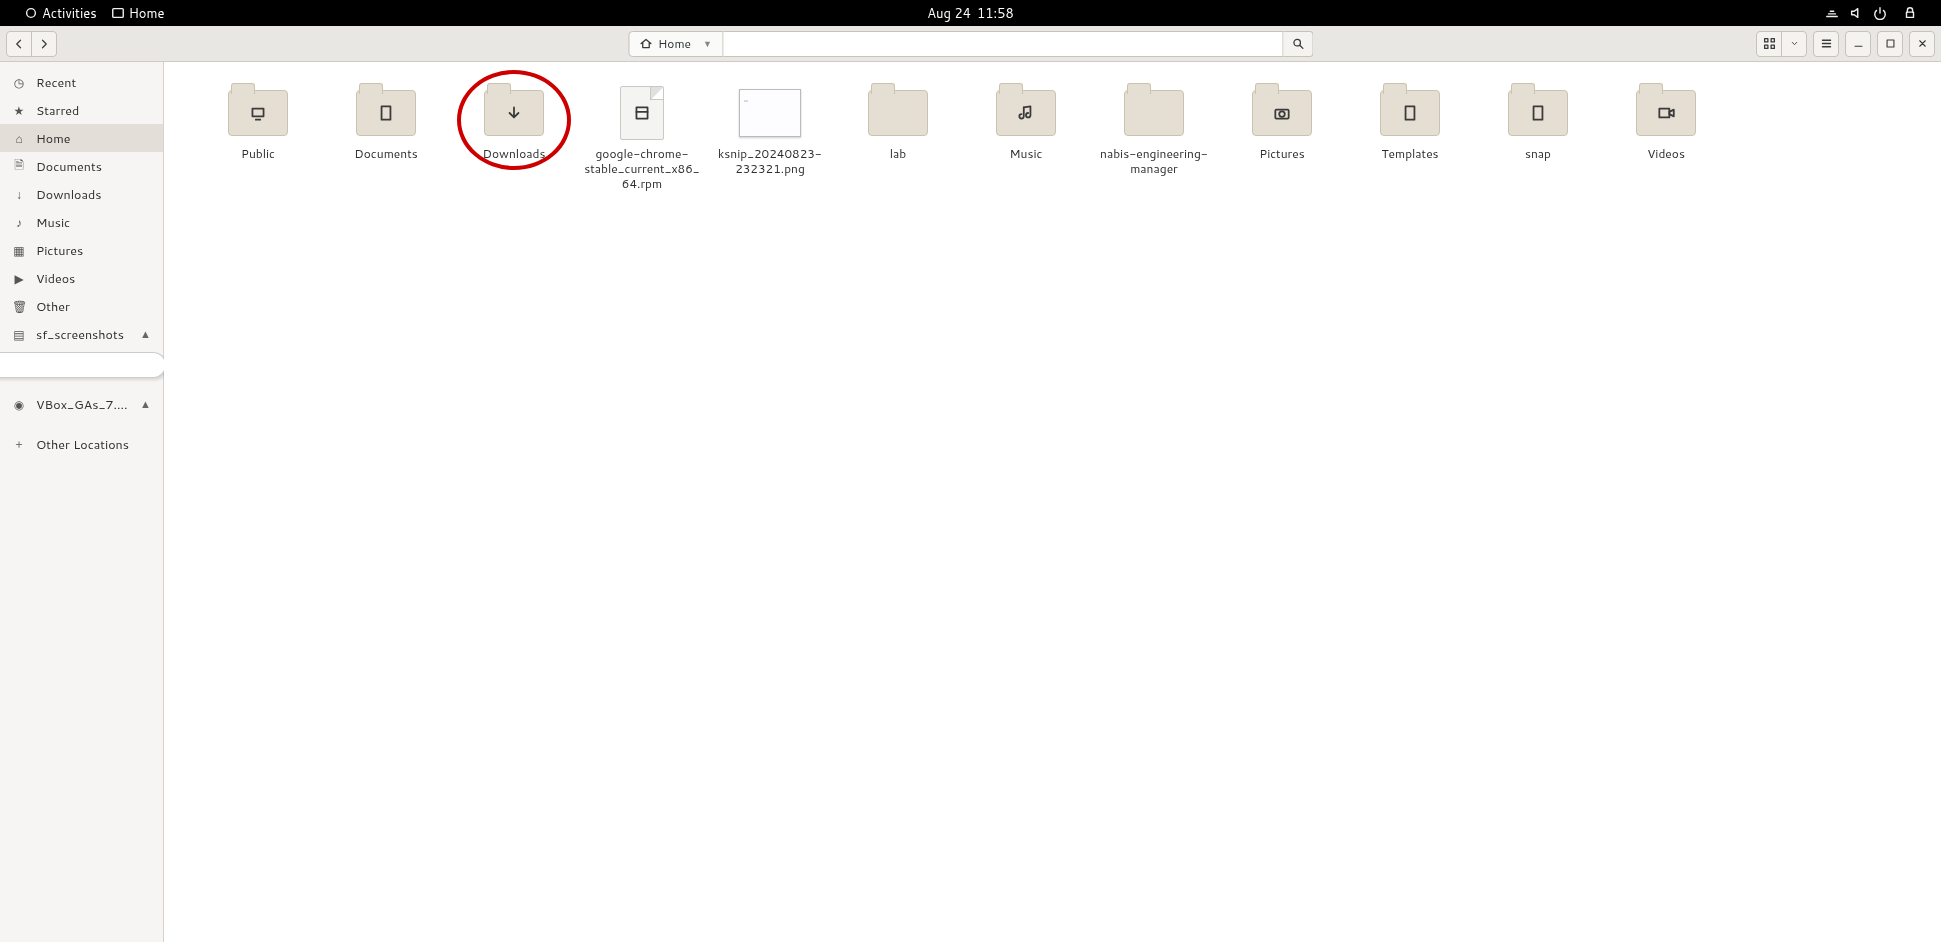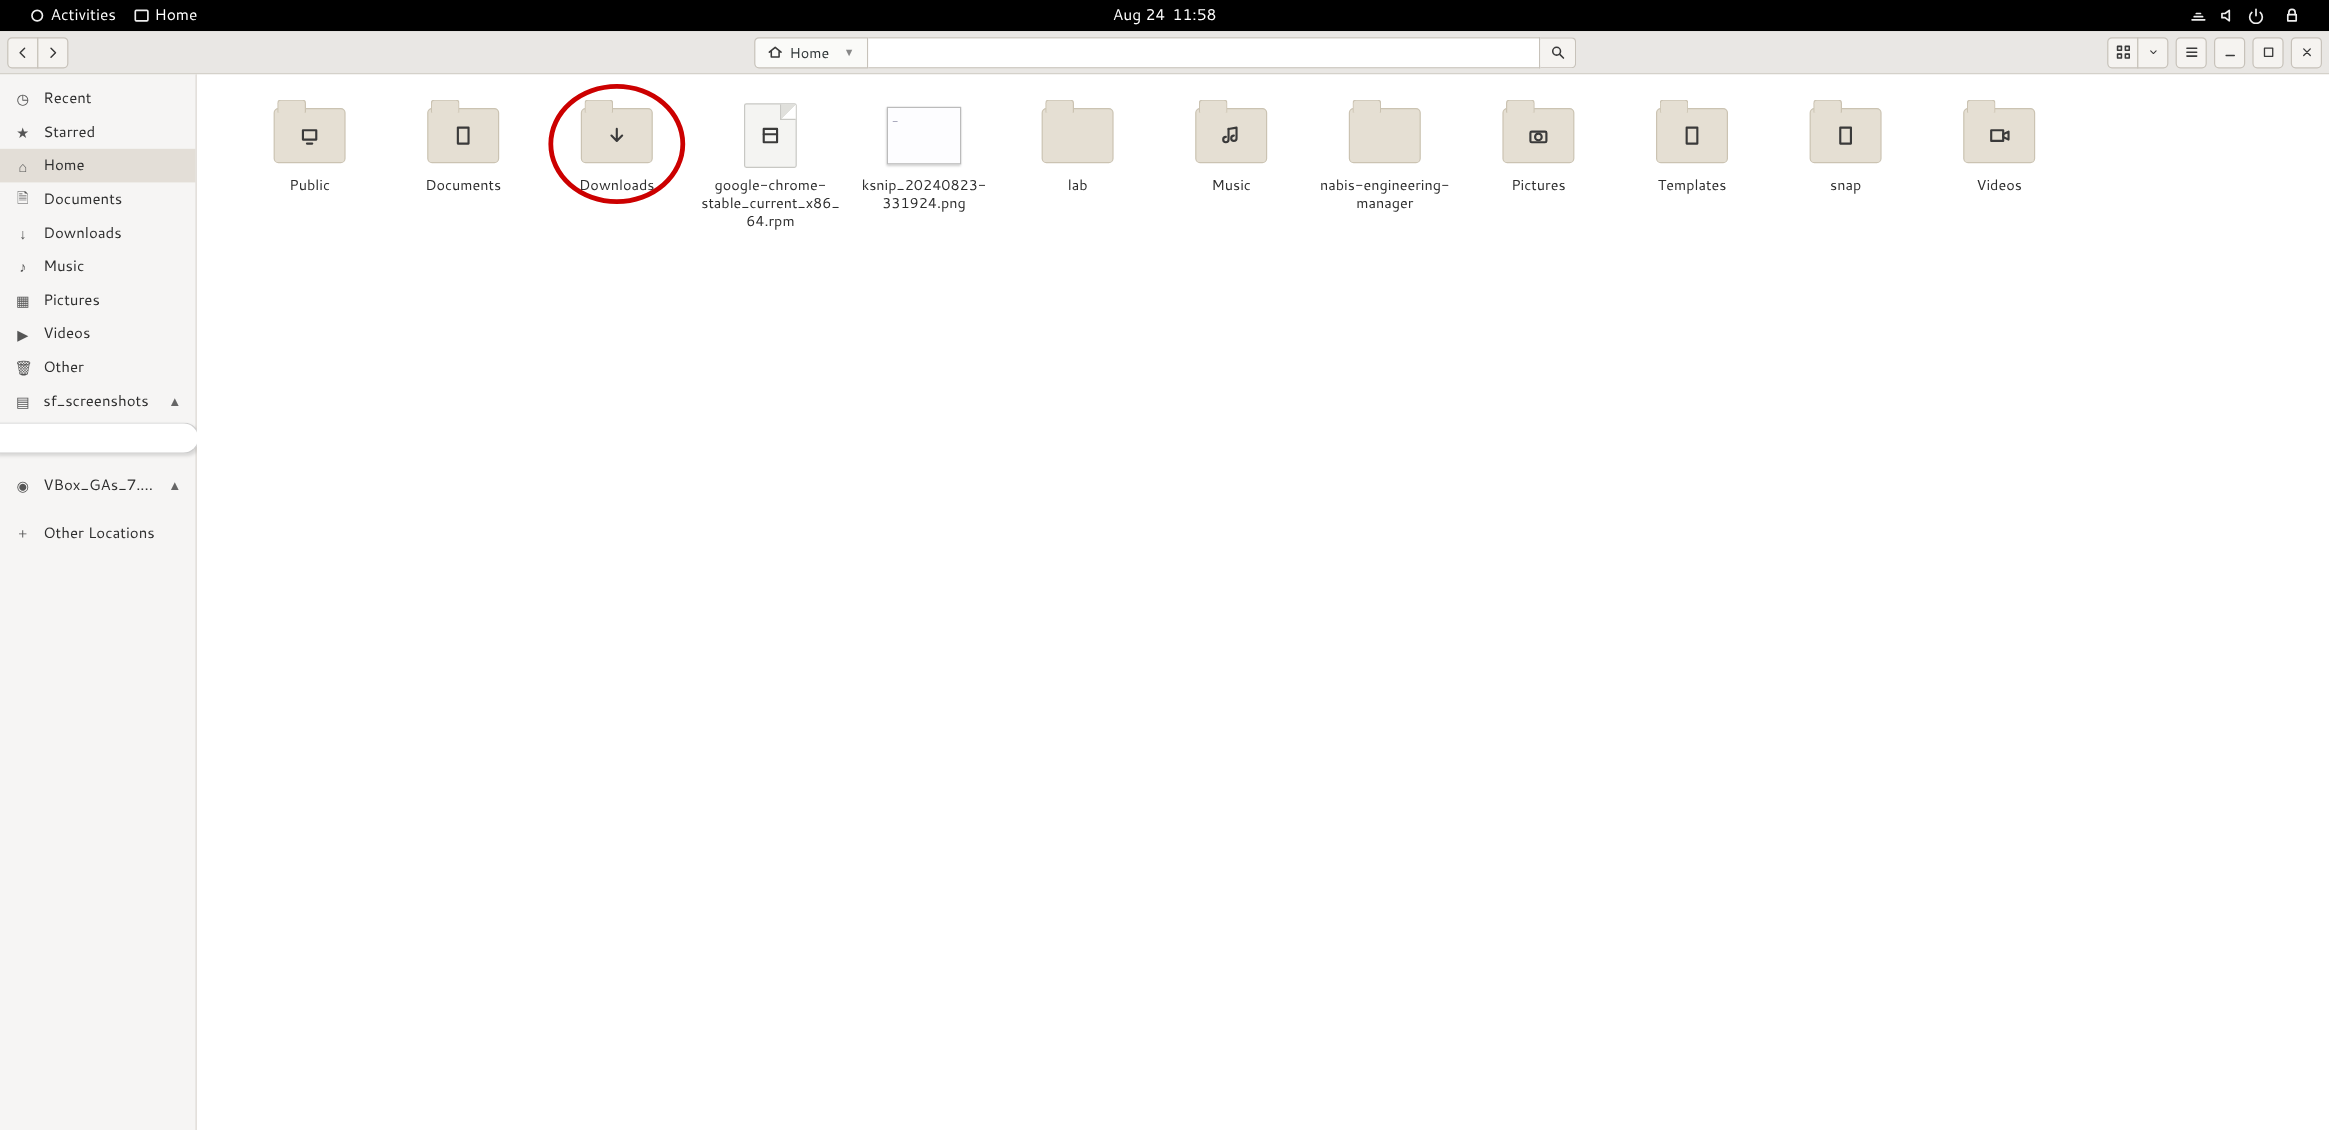--- a/index.html
+++ b/index.html
@@ -417,21 +417,21 @@
                 </svg>
               </div>
             </div>
           </div>
           <div class="lbl">google-chrome-stable_current_x86_64.rpm</div>
         </div>
         <div class="item">
           <div class="thumb">
             <div class="imgthumb">⎯</div>
           </div>
-          <div class="lbl">ksnip_20240823-331924.png</div>
+          <div class="lbl">ksnip_20240823-232321.png</div>
         </div>
         <div class="item">
           <div class="thumb">
             <div class="folder">
               <div class="glyph"></div>
             </div>
           </div>
           <div class="lbl">lab</div>
         </div>
         <div class="item">

